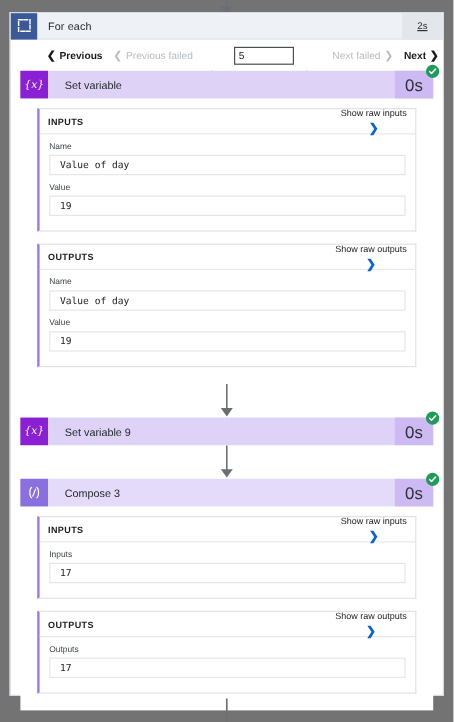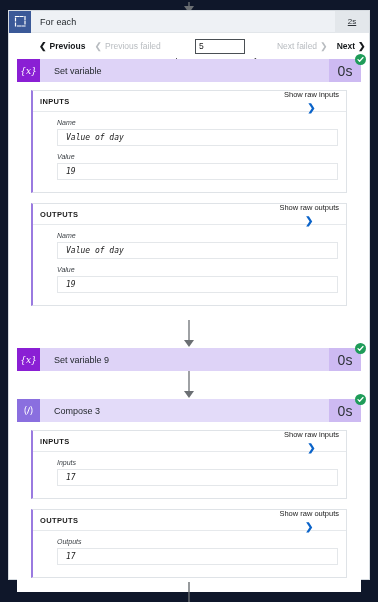--- a/index.html
+++ b/index.html
@@ -2,21 +2,21 @@
 <html><head>
 <meta charset="utf-8">
 <style>
   * { box-sizing: border-box; margin: 0; padding: 0; }
   html, body {
     width: 378px; height: 602px;
     font-family: "Liberation Sans", sans-serif;
     background: #eaeef2;
     overflow: hidden;
   }
-  .page { position: relative; width: 378px; height: 602px; background: #0f172a; }
+  .page { position: relative; width: 378px; height: 602px; background: #737373; }
 
   
   .top-connector {
     position: absolute; left: 0; top: 0; width: 378px; height: 12px;
   }
 
   
   .foreach-scope {
     position: absolute; left: 8px; top: 10px; width: 362px;
     background: #ffffff;
@@ -114,21 +114,21 @@
     display: flex; align-items: center; justify-content: space-between;
     height: 21px; padding: 0 7px;
     border-bottom: 1px solid #e6e9ec;
   }
   .panel-title { font-size: 7.5px; font-weight: bold; color: #1b1b1b; letter-spacing: .35px; }
   .panel-link {
     display: flex; align-items: center; gap: 4px;
     font-size: 7.5px; color: #1b1b1b; cursor: pointer; flex-direction: column;
   }
   .panel-link .lchev { color: #0a63c9; font-size: 10px; font-weight: bold; line-height: 1; }
-  .panel-body { padding: 7px 8px 8px 24px; font-style: italic; }
+  .panel-body { padding: 7px 8px 8px 8px; }
   .fld-label { font-size: 7px; color: #3a3f44; margin-bottom: 3px; }
   .fld-box {
     height: 17px; border: 1px solid #e4e7ea; background: #fff;
     display: flex; align-items: center; padding-left: 8px;
     font-family: "DejaVu Sans Mono", monospace; font-size: 8px; color: #1b1b1b;
     margin-bottom: 7px;
   }
   .fld-box:last-child { margin-bottom: 4px; }
 
   

